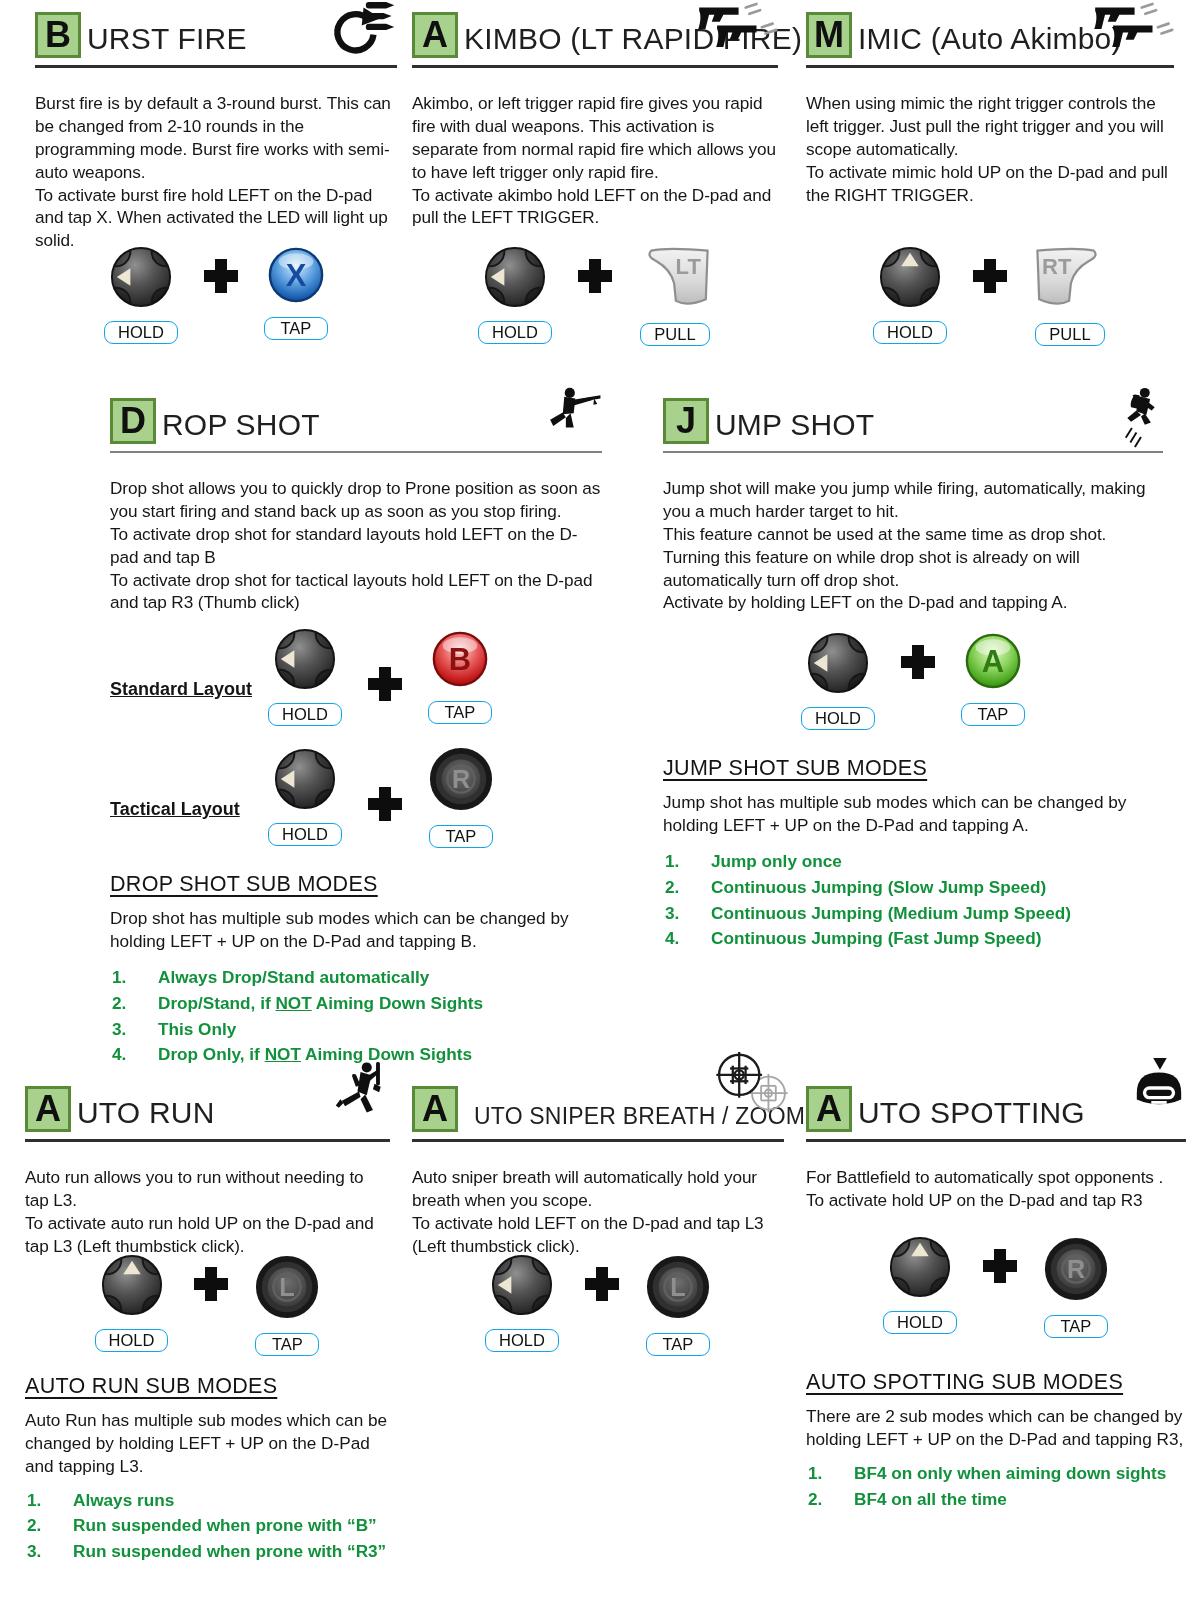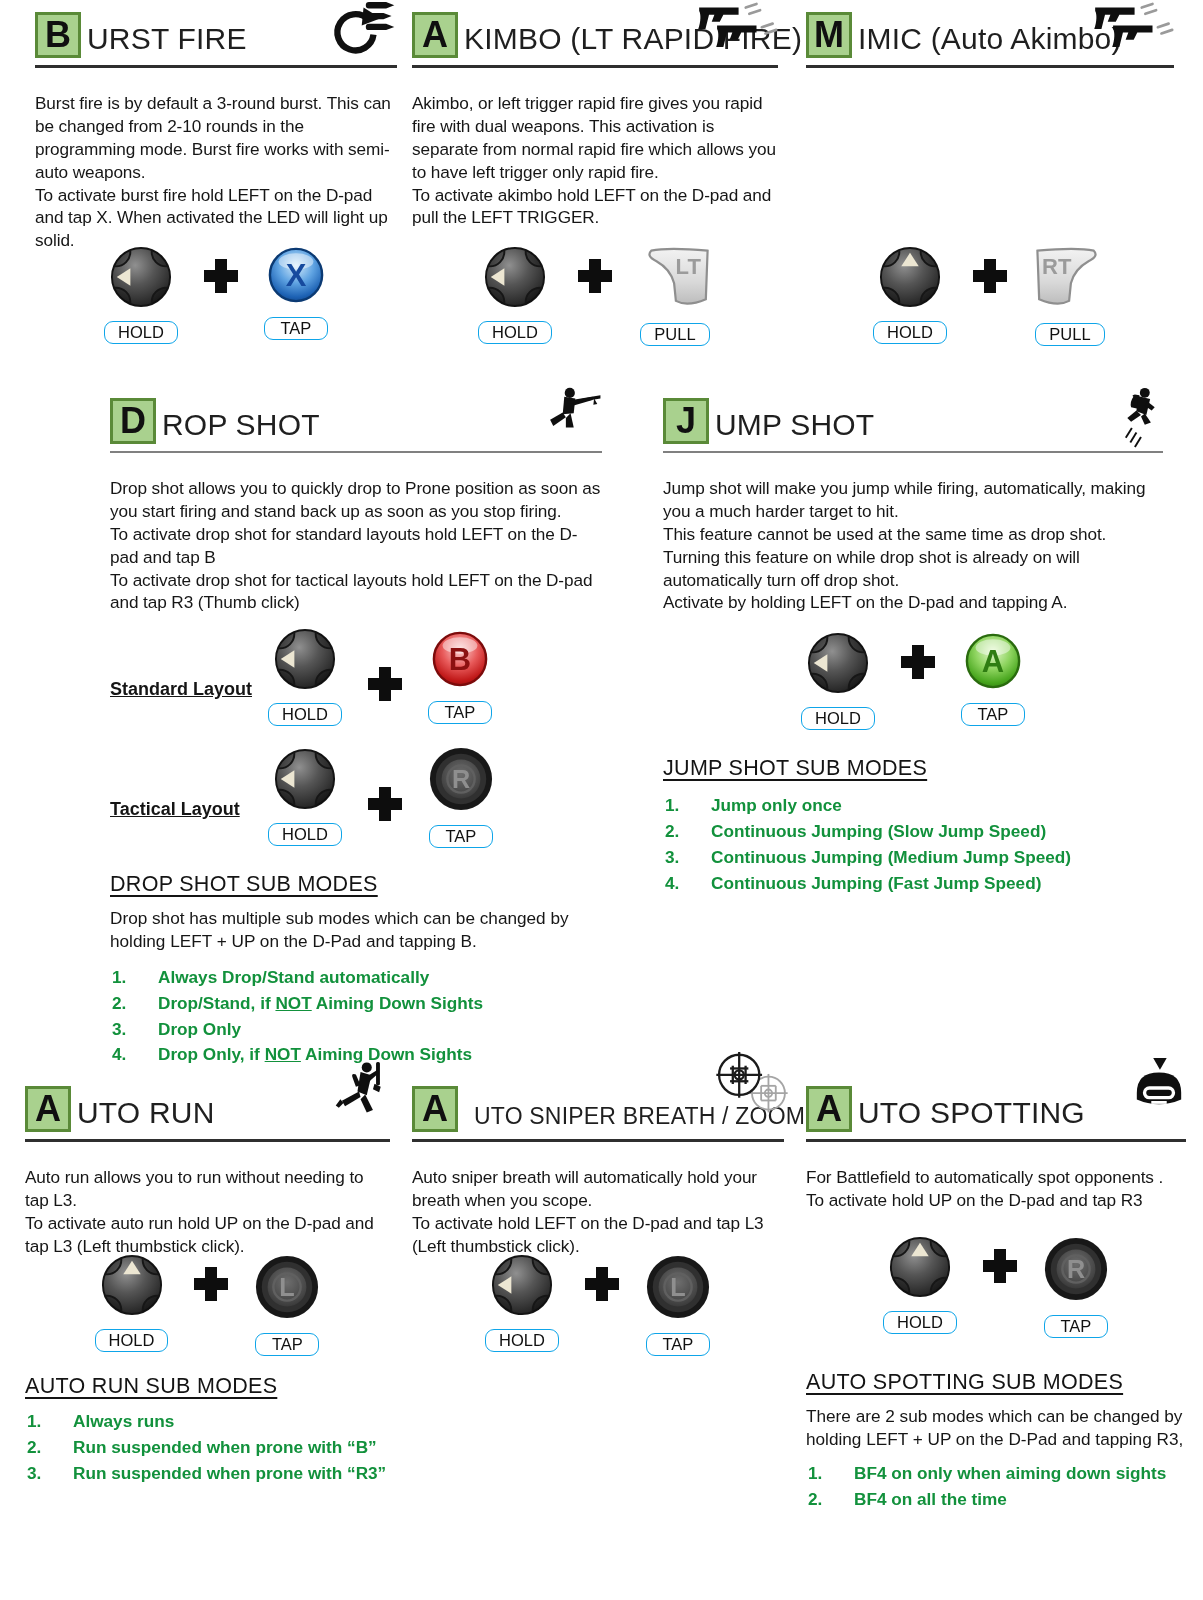--- a/index.html
+++ b/index.html
@@ -224,20 +224,22 @@
               <line x1="64" y1="15" x2="76" y2="11"></line>
             <line x1="78" y1="30" x2="90" y2="26"></line>
               <line x1="82" y1="37" x2="94" y2="33"></line>
           </g>
           <use href="#pistol" x="8" y="4" fill="#0f0f0f"></use>
           <use href="#pistol" x="28" y="24" fill="#0f0f0f"></use>
         </svg>
       </span>
       <div class="rule"></div>
     </div>
+    <p class="body">When using mimic the right trigger controls the left trigger. Just pull the right trigger and you will scope automatically.
+To activate mimic hold UP on the D-pad and pull the RIGHT TRIGGER.</p>
     <div class="combo abs" style="top:234px">
       <div class="ci">
         <svg class="dpad" viewBox="0 0 64 64">
             <use href="#dpad-base"></use>
             <polygon class="dpad-tri" points="32,7 23,21 41,21"></polygon>
           </svg>
         <span class="keycap">HOLD</span>
       </div>
       <div class="plus">
           <i class="pv"></i>
@@ -328,21 +330,21 @@
     <h3 class="submodes-title" style="margin-top:24px">DROP SHOT SUB MODES</h3>
     <p class="submodes-intro">Drop shot has multiple sub modes which can be changed by holding LEFT + UP on the D-Pad and tapping B.</p>
     <ol class="green">
       <li>
           <span><span>Always Drop/Stand automatically</span><span class="u"></span><span></span></span>
         </li>
       <li>
           <span><span>Drop/Stand, if </span><span class="u">NOT</span><span> Aiming Down Sights</span></span>
         </li>
       <li>
-          <span><span>Drop Only</span><span class="u"></span><span></span></span>
+          <span><span>This Only</span><span class="u"></span><span></span></span>
         </li>
       <li>
           <span><span>Drop Only, if </span><span class="u">NOT</span><span> Aiming Down Sights</span></span>
         </li>
     </ol>
   </section>
 
   <section class="sec" style="left:663px;top:398px;width:500px;height:660px">
     <div class="sec-head">
       <div class="head-line">
@@ -388,20 +390,21 @@
         <svg class="face-btn" viewBox="0 0 60 60">
           <circle cx="30" cy="30" r="27" fill="url(#gA)" stroke="#2a6b0e" stroke-width="2.5"></circle>
           <ellipse cx="30" cy="16" rx="18" ry="8.5" fill="rgba(255,255,255,0.45)"></ellipse>
           <text x="30" y="41" text-anchor="middle" font-size="32" font-weight="bold" fill="#2f7d12">A</text>
         </svg>
         <span class="keycap">TAP</span>
       </div>
     </div>
 
     <h3 class="submodes-title" style="margin-top:26px">JUMP SHOT SUB MODES</h3>
+    <p class="submodes-intro">Jump shot has multiple sub modes which can be changed by holding LEFT + UP on the D-Pad and tapping A.</p>
     <ol class="green">
       <li>
           <span>Jump only once</span>
         </li>
       <li>
           <span>Continuous Jumping (Slow Jump Speed)</span>
         </li>
       <li>
           <span>Continuous Jumping (Medium Jump Speed)</span>
         </li>
@@ -451,20 +454,21 @@
       <div class="ci">
         <svg class="stick" viewBox="0 0 68 68">
           <use href="#stick-base"></use>
           <text x="34" y="43" text-anchor="middle" font-size="26" font-weight="bold" fill="#8f8f8f">L</text>
         </svg>
         <span class="keycap">TAP</span>
       </div>
     </div>
     <div class="abs-block" style="top:288px">
       <h3 class="submodes-title">AUTO RUN SUB MODES</h3>
+      <p class="submodes-intro">Auto Run has multiple sub modes which can be changed by holding LEFT + UP on the D-Pad and tapping L3.</p>
       <ol class="green" style="margin-top:10px">
         <li>
             <span>Always runs</span>
           </li>
         <li>
             <span>Run suspended when prone with “B”</span>
           </li>
         <li>
             <span>Run suspended when prone with “R3”</span>
           </li>

